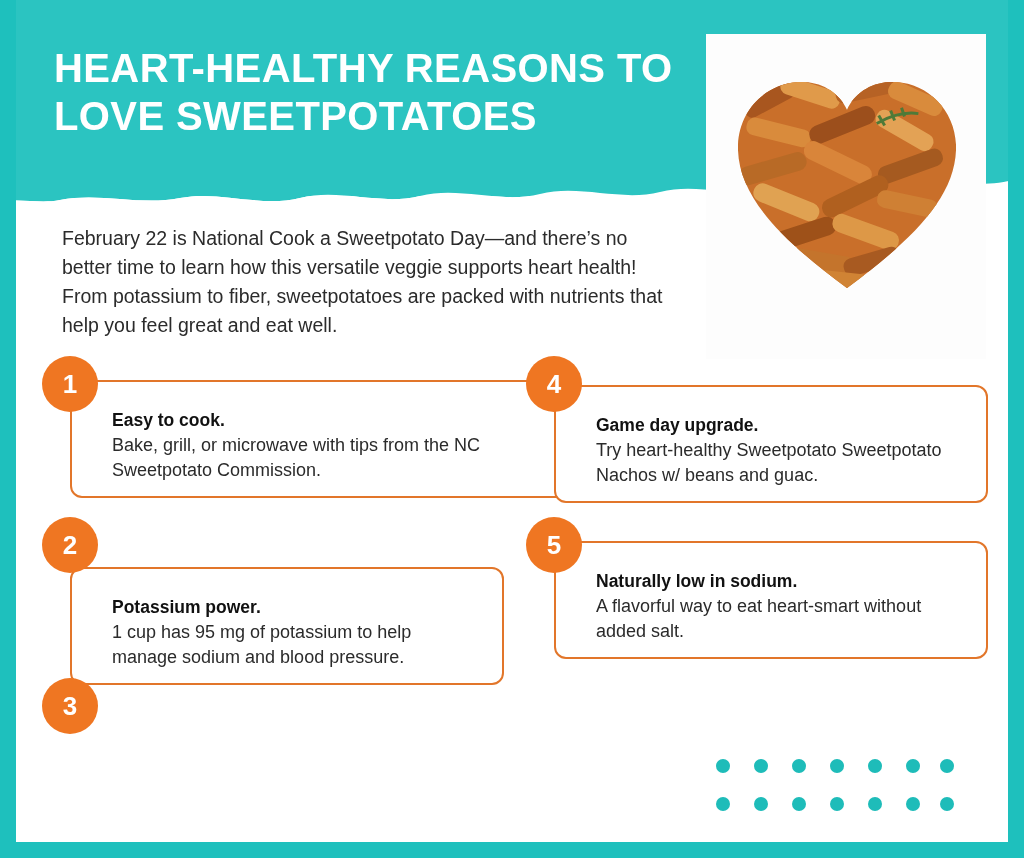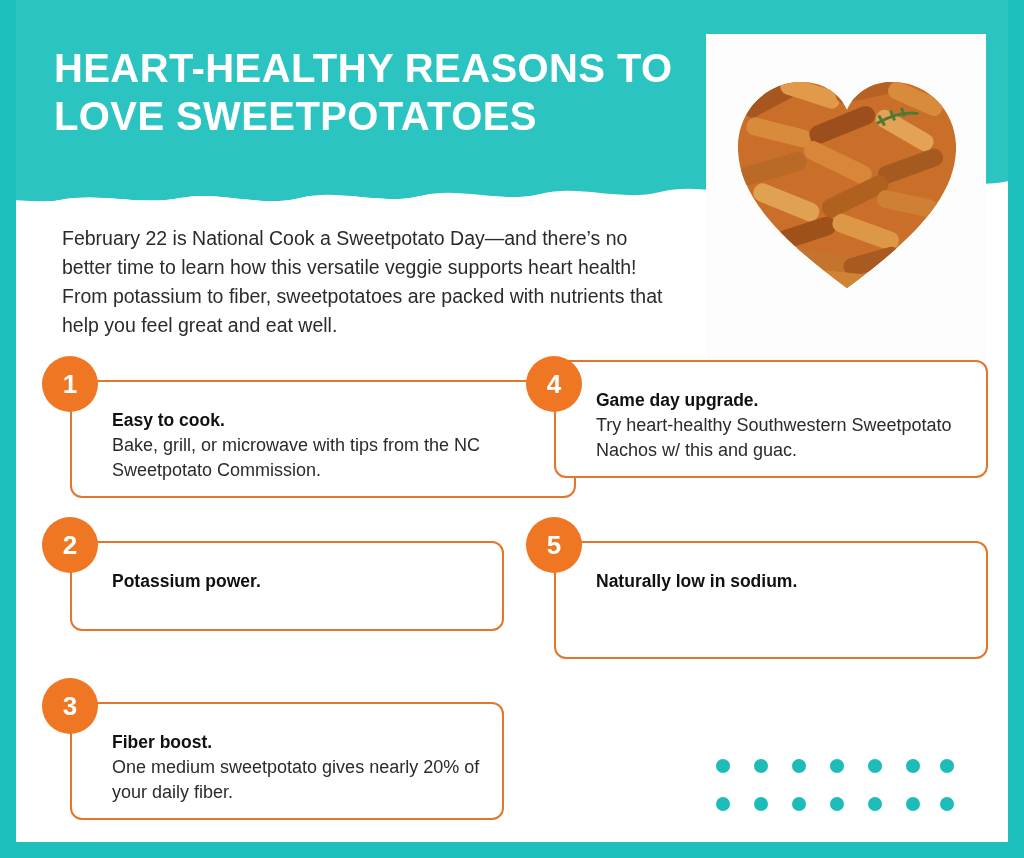--- a/index.html
+++ b/index.html
@@ -211,46 +211,42 @@
 
   <div class="badge" style="left:42px; top:356px;">1</div>
   <div class="card" style="left:70px; top:380px; width:506px; height:118px;">
     <div class="card-inner">
       <div class="card-title">Easy to cook.</div>
       <div class="card-body">Bake, grill, or microwave with tips from the NC Sweetpotato Commission.</div>
     </div>
   </div>
 
   <div class="badge" style="left:42px; top:517px;">2</div>
-  <div class="card" style="left:70px; top:541px; width:434px; height:90px;">
+  <div class="card" style="left:70px; top:567px; width:434px; height:118px;">
     <div class="card-inner">
       <div class="card-title">Potassium power.</div>
+      <div class="card-body">1 cup has 95 mg of potassium to help manage sodium and blood pressure.</div>
     </div>
   </div>
 
   <div class="badge" style="left:42px; top:678px;">3</div>
-  <div class="card" style="left:70px; top:702px; width:434px; height:118px;">
-    <div class="card-inner">
-      <div class="card-title">Fiber boost.</div>
-      <div class="card-body">One medium sweetpotato gives nearly 20% of your daily fiber.</div>
-    </div>
-  </div>
 
   <div class="badge" style="left:526px; top:356px;">4</div>
-  <div class="card" style="left:554px; top:360px; width:434px; height:118px;">
+  <div class="card" style="left:554px; top:385px; width:434px; height:118px;">
     <div class="card-inner">
       <div class="card-title">Game day upgrade.</div>
-      <div class="card-body">Try heart-healthy Southwestern Sweetpotato Nachos w/ this and guac.</div>
+      <div class="card-body">Try heart-healthy Sweetpotato Sweetpotato Nachos w/ beans and guac.</div>
     </div>
   </div>
 
   <div class="badge" style="left:526px; top:517px;">5</div>
   <div class="card" style="left:554px; top:541px; width:434px; height:118px;">
     <div class="card-inner">
       <div class="card-title">Naturally low in sodium.</div>
+      <div class="card-body">A flavorful way to eat heart-smart without added salt.</div>
     </div>
   </div>
 
   <div class="dots">
     <span class="dot" style="left:0px;   top:6px;"></span>
     <span class="dot" style="left:38px;  top:6px;"></span>
     <span class="dot" style="left:76px;  top:6px;"></span>
     <span class="dot" style="left:114px; top:6px;"></span>
     <span class="dot" style="left:152px; top:6px;"></span>
     <span class="dot" style="left:190px; top:6px;"></span>

